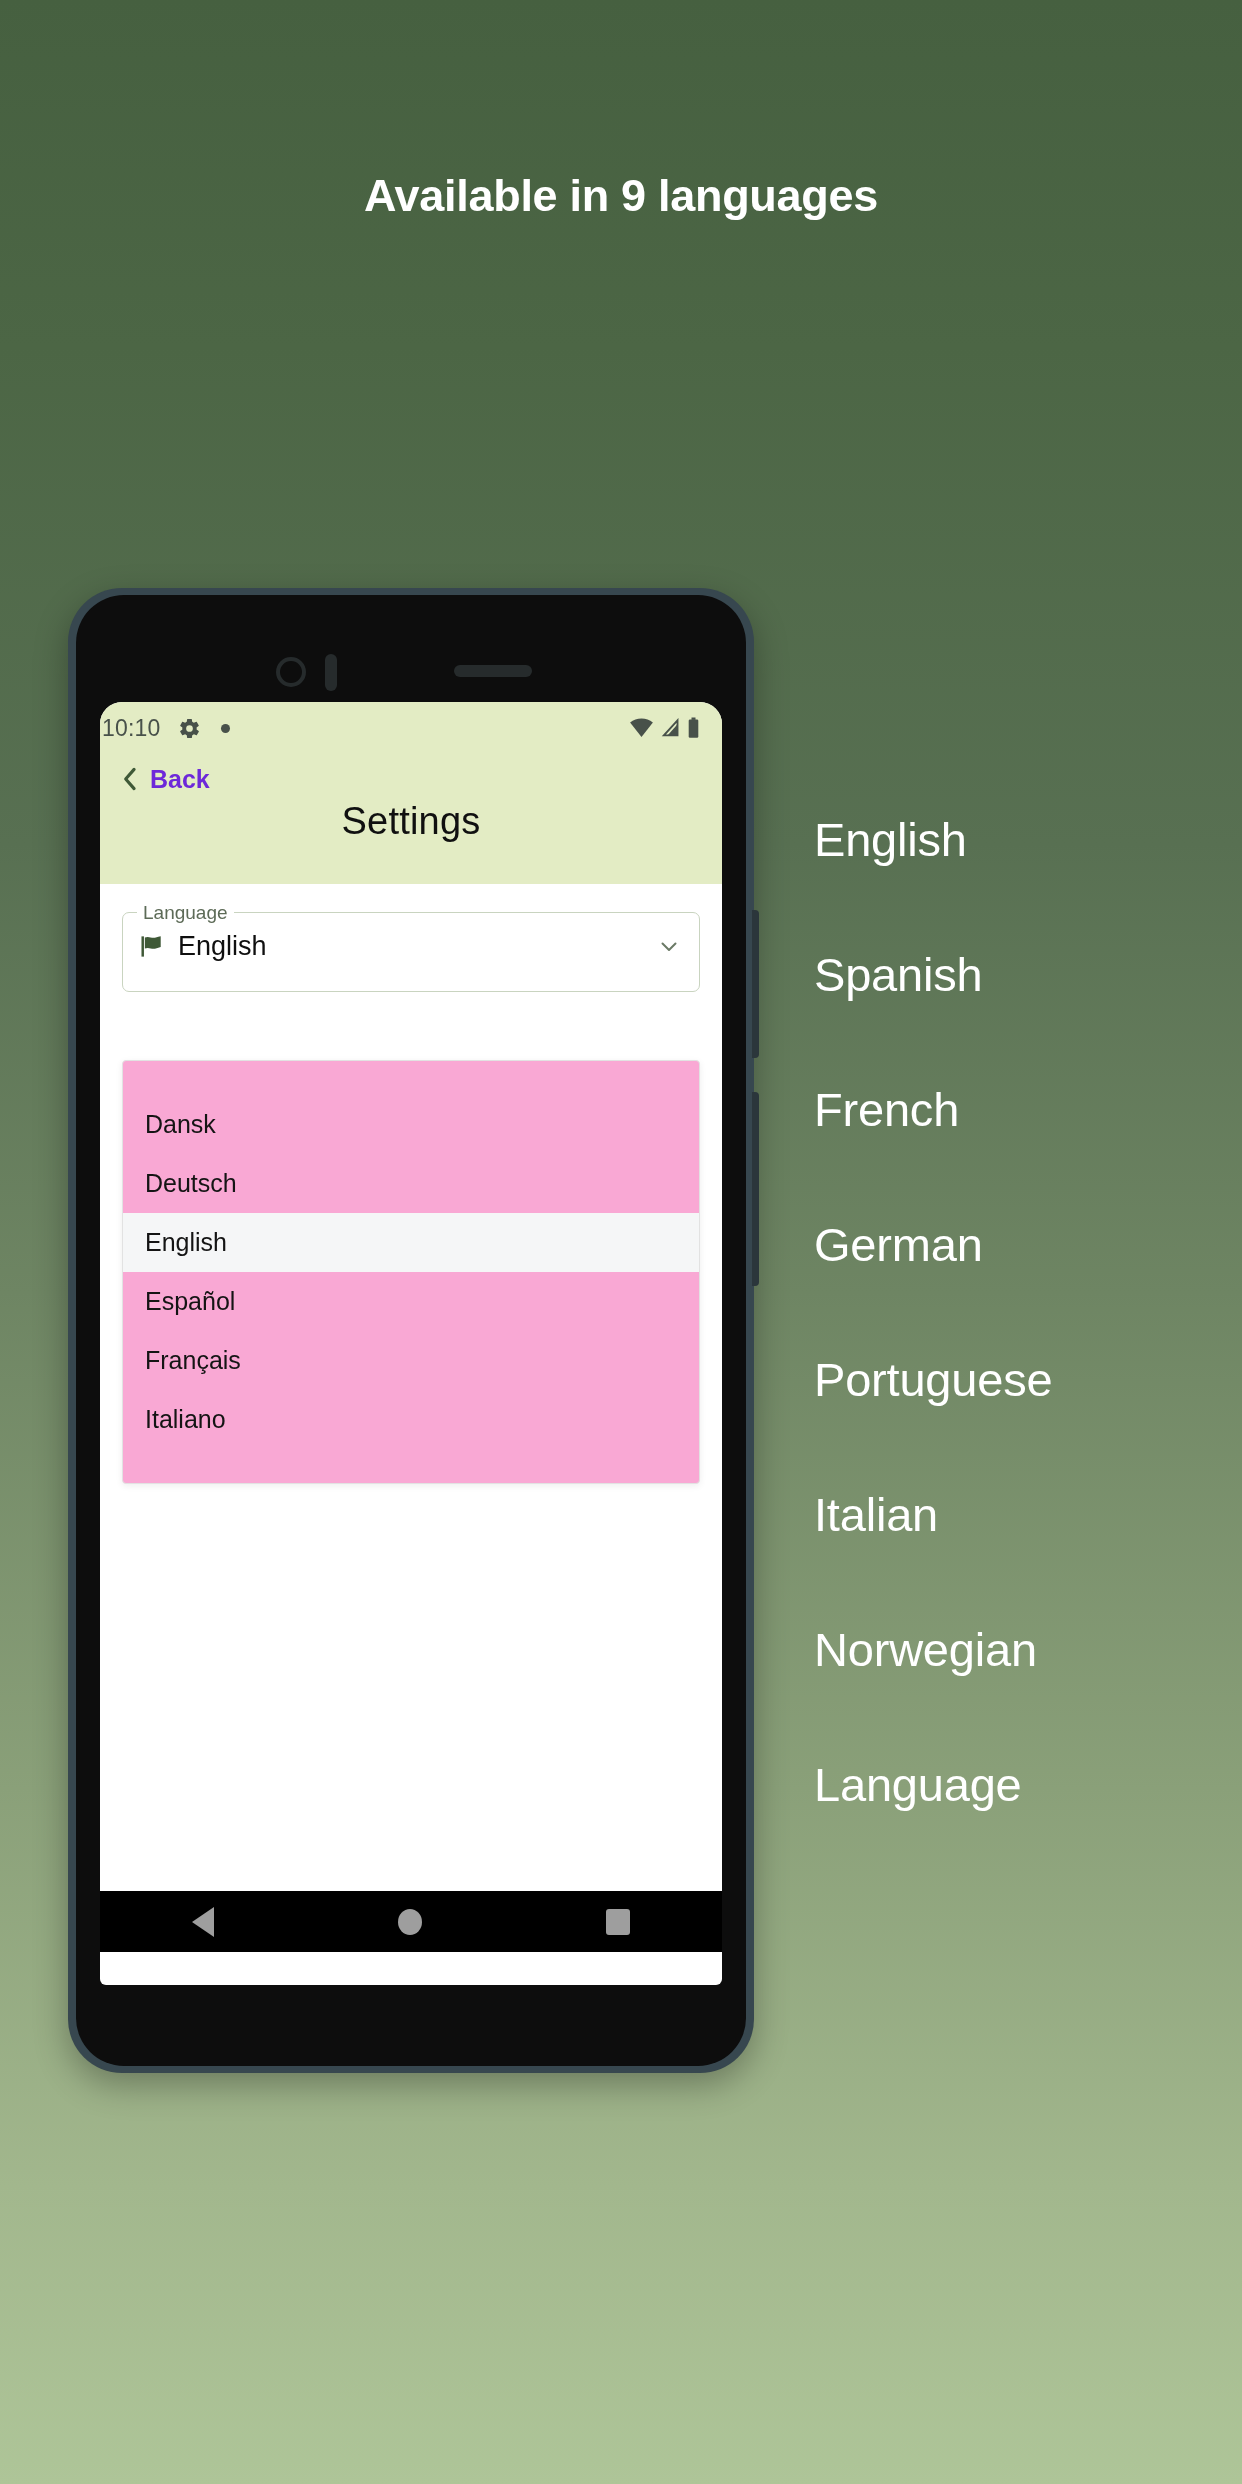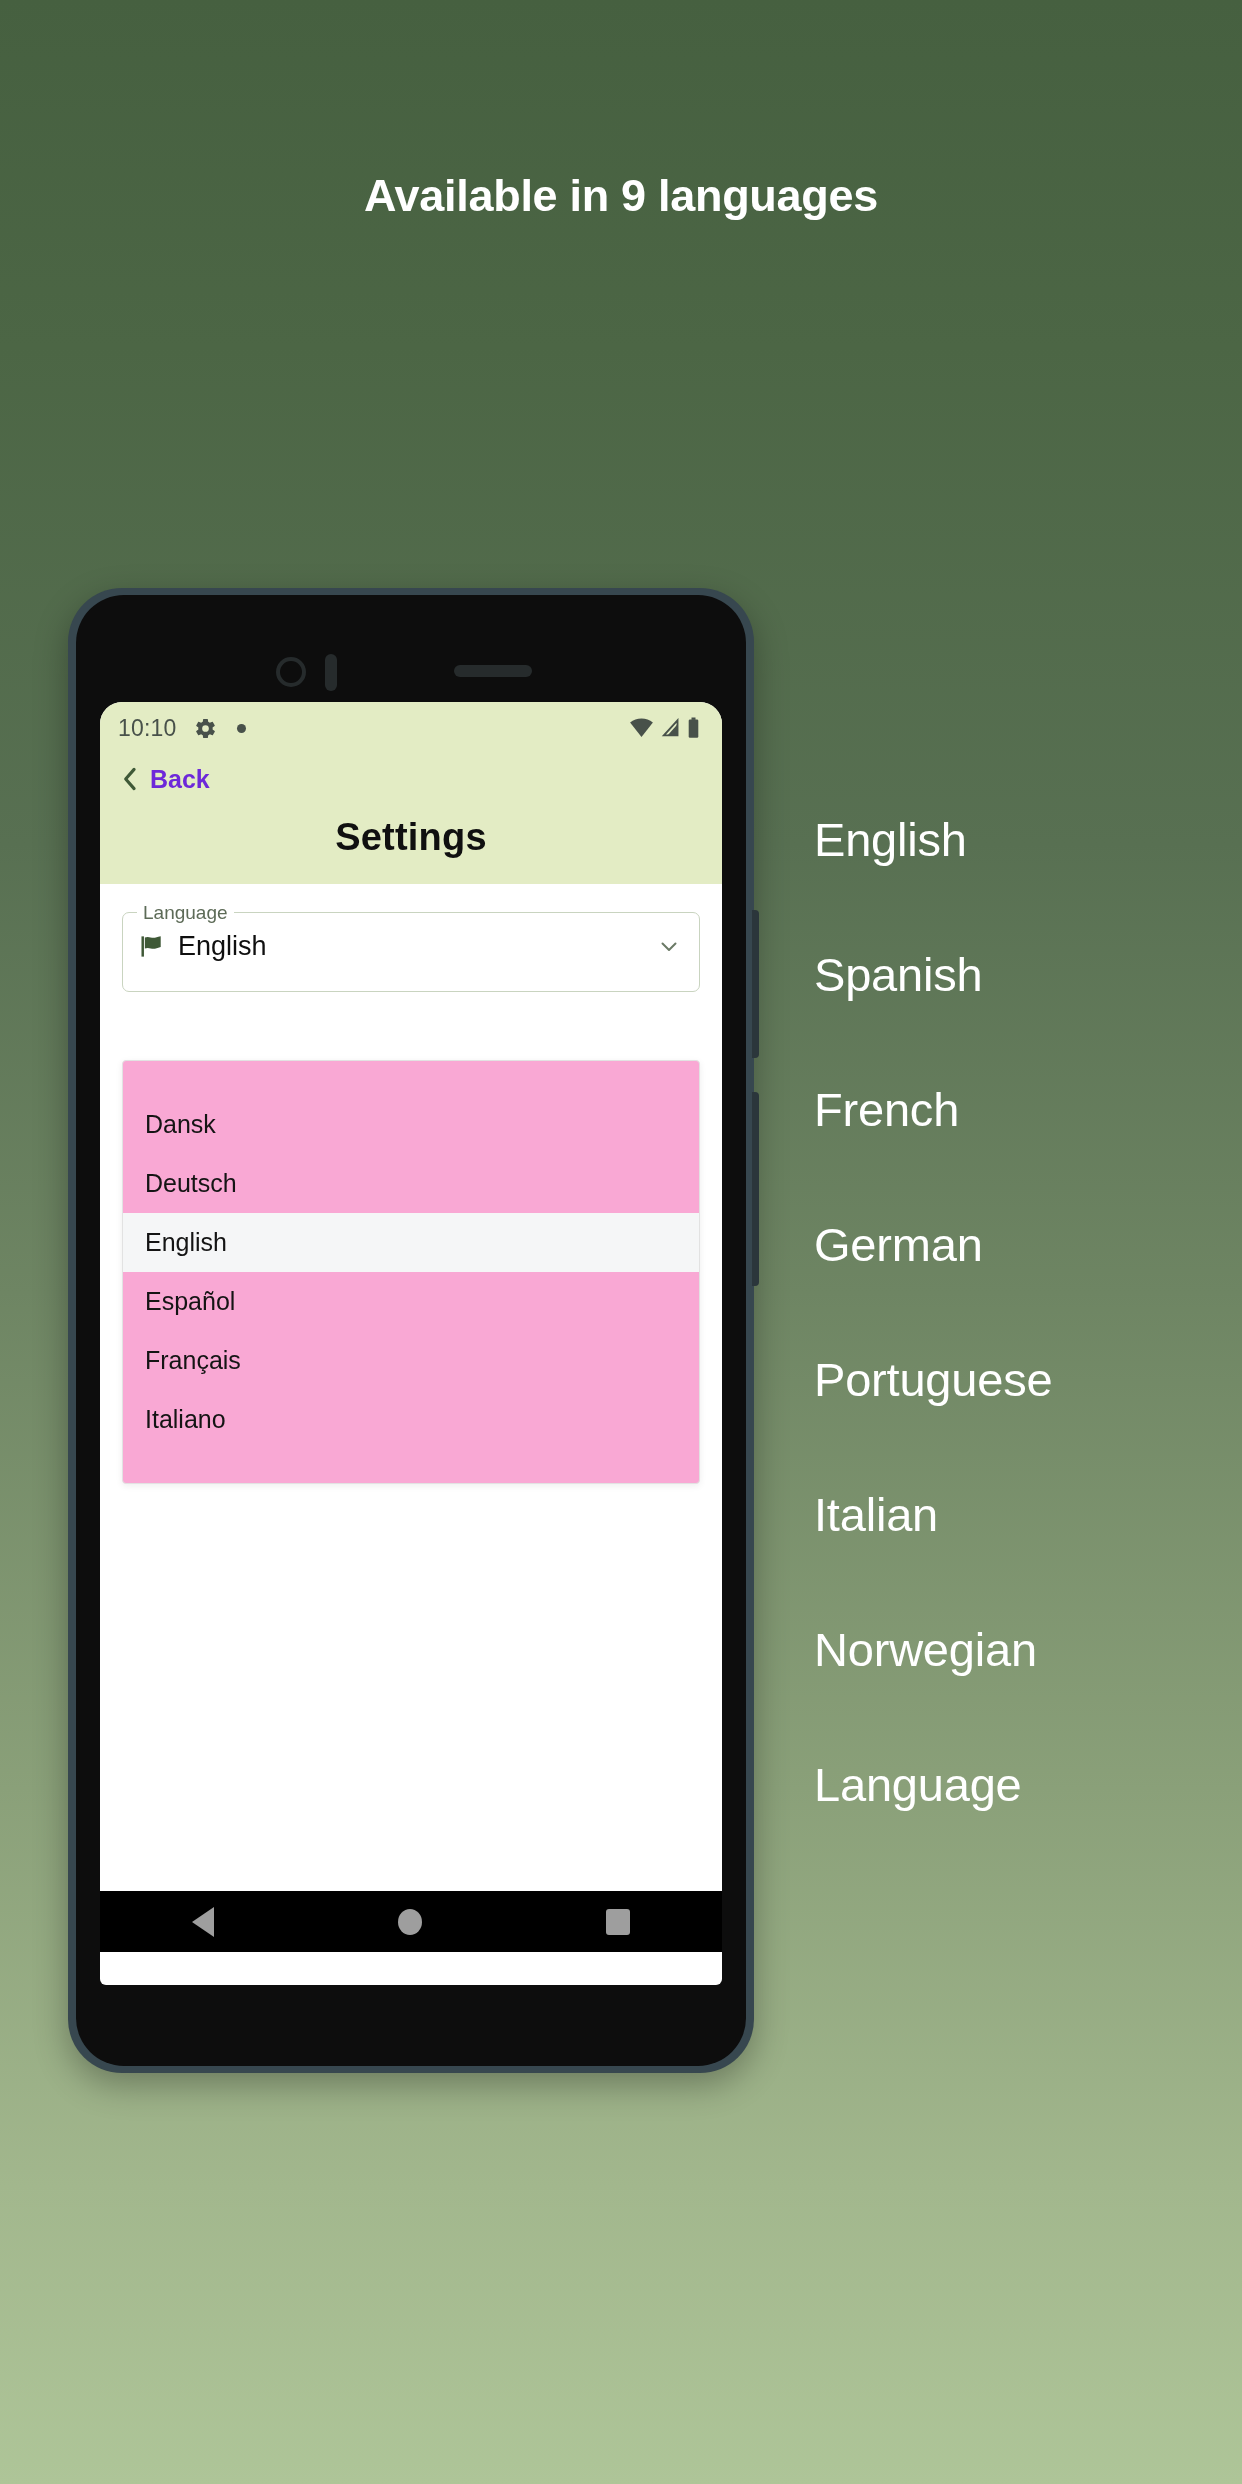--- a/index.html
+++ b/index.html
@@ -113,21 +113,21 @@
   
   .appbar {
     height: 182px;
     background: #e3ecc4;
     position: relative;
   }
   .statusbar {
     height: 52px;
     display: flex;
     align-items: center;
-    padding: 0 22px 0 18px;
+    padding: 0 22px 0 2px;
     color: #48514a;
   }
   .sb-time { font-size: 23px; letter-spacing: 0.2px; }
   .sb-gear { margin-left: 17px; width: 23px; height: 23px; display:block; }
   .sb-dot {
     margin-left: 20px;
     width: 9px; height: 9px;
     background: #48514a;
     border-radius: 50%;
   }
@@ -149,23 +149,22 @@
   .back-label {
     margin-left: 12px;
     font-size: 25px;
     font-weight: bold;
     color: #6d28d9;
   }
   .page-title {
     text-align: center;
     font-size: 38px;
     color: #101010;
-    margin-top: 20px;
+    margin-top: 4px;
     letter-spacing: 0.2px;
-    font-weight: bold;
   }
 
   
   .screen-body {
     background: #ffffff;
     height: 1040px;
     position: relative;
     padding: 0 22px;
   }
 

